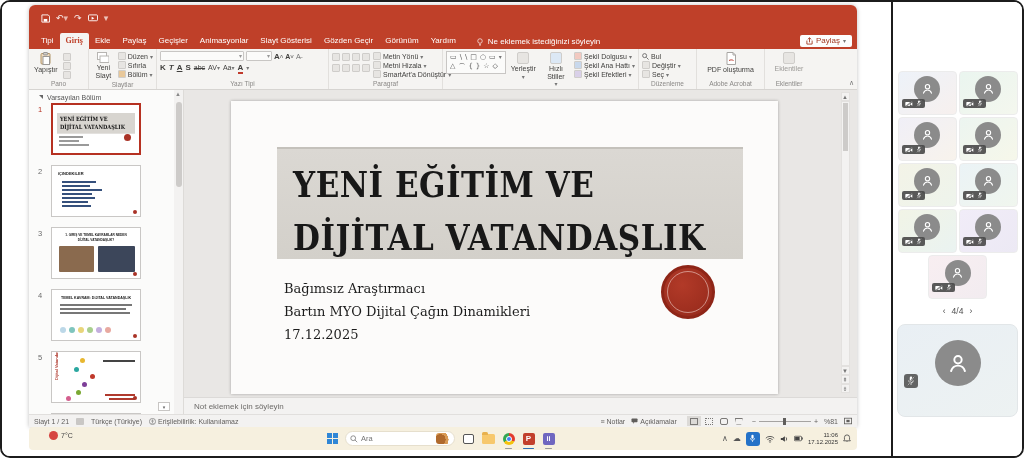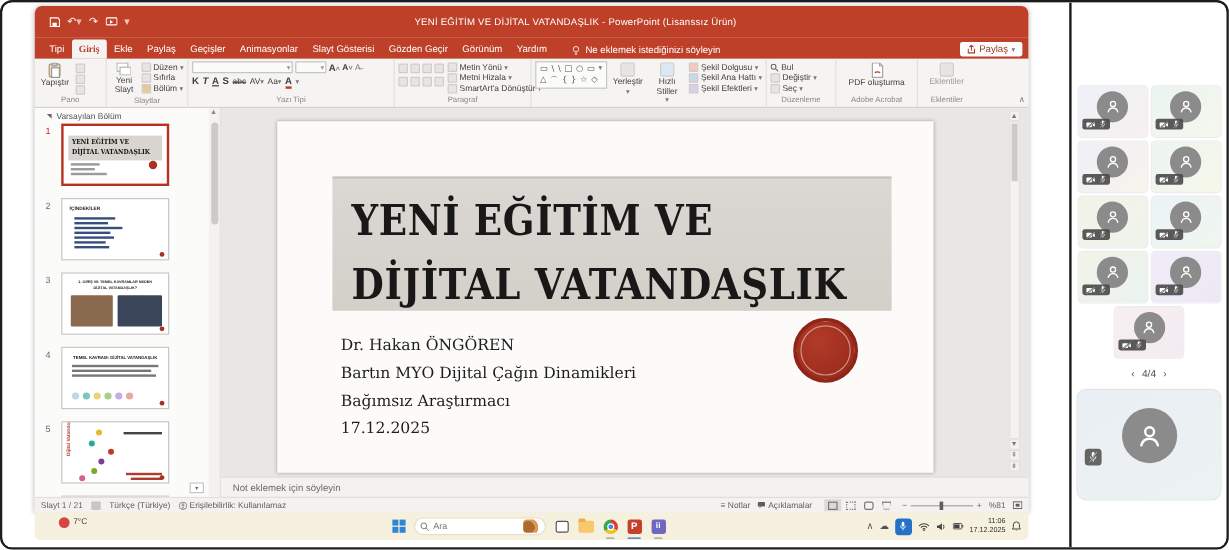--- a/index.html
+++ b/index.html
@@ -163,21 +163,20 @@
                 <rect x="3" y="5.5" width="4" height="3" fill="#fff"></rect>
               </svg>
             <span>↶<span class="caret" style="color:#f3cfc6">▾</span></span>
             <span>↷</span>
             <svg width="10" height="9" viewBox="0 0 11 10">
                 <rect x="0.5" y="1" width="10" height="6.5" rx="1" fill="none" stroke="#fff"></rect>
                 <path d="M4 3l3 1.7L4 6.4z" fill="#fff"></path>
               </svg>
             <span class="caret" style="color:#f3cfc6">▾</span>
           </div>
-          <div class="tb-title">YENİ EĞİTİM VE DİJİTAL VATANDAŞLIK - PowerPoint (Lisanssız Ürün)</div>
         </div>
 
         <div class="tabsrow">
           <span class="tab">Tipi</span>
           <span class="tab active">Giriş</span>
           <span class="tab">Ekle</span>
           <span class="tab">Paylaş</span>
           <span class="tab">Geçişler</span>
           <span class="tab">Animasyonlar</span>
           <span class="tab">Slayt Gösterisi</span>
@@ -513,23 +512,22 @@
           <div class="maincol">
             <div class="canvas">
               <div class="slide">
                 <div class="banner">
                   <div class="banner-inner">
                     <span>YENİ EĞİTİM VE</span><br>
                     <span>DİJİTAL VATANDAŞLIK</span>
                   </div>
                 </div>
                 <div class="slide-lines">
-                  <div>Dr. Hakan ÖNGÖREN</div>
+                  <div>Bağımsız Araştırmacı</div>
                   <div>Bartın MYO Dijital Çağın Dinamikleri</div>
-                  <div>Bağımsız Araştırmacı</div>
                   <div>17.12.2025</div>
                 </div>
                 <div class="seal"></div>
               </div>
               <div class="vscroll">
                 <span class="btn">▲</span>
                 <span class="track">
                     <span class="vthumb"></span>
                   </span>
                 <span class="btn">▼</span>

